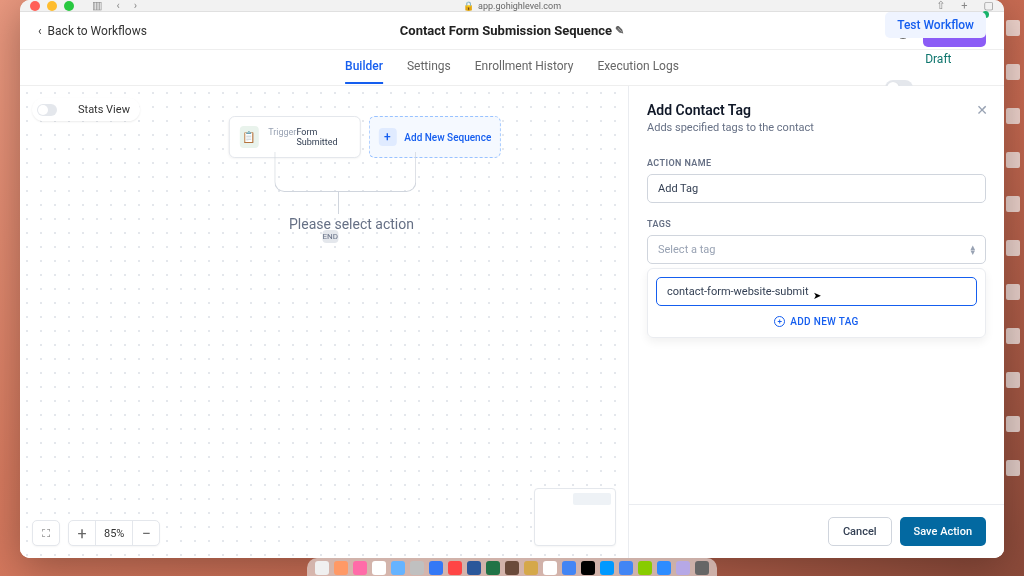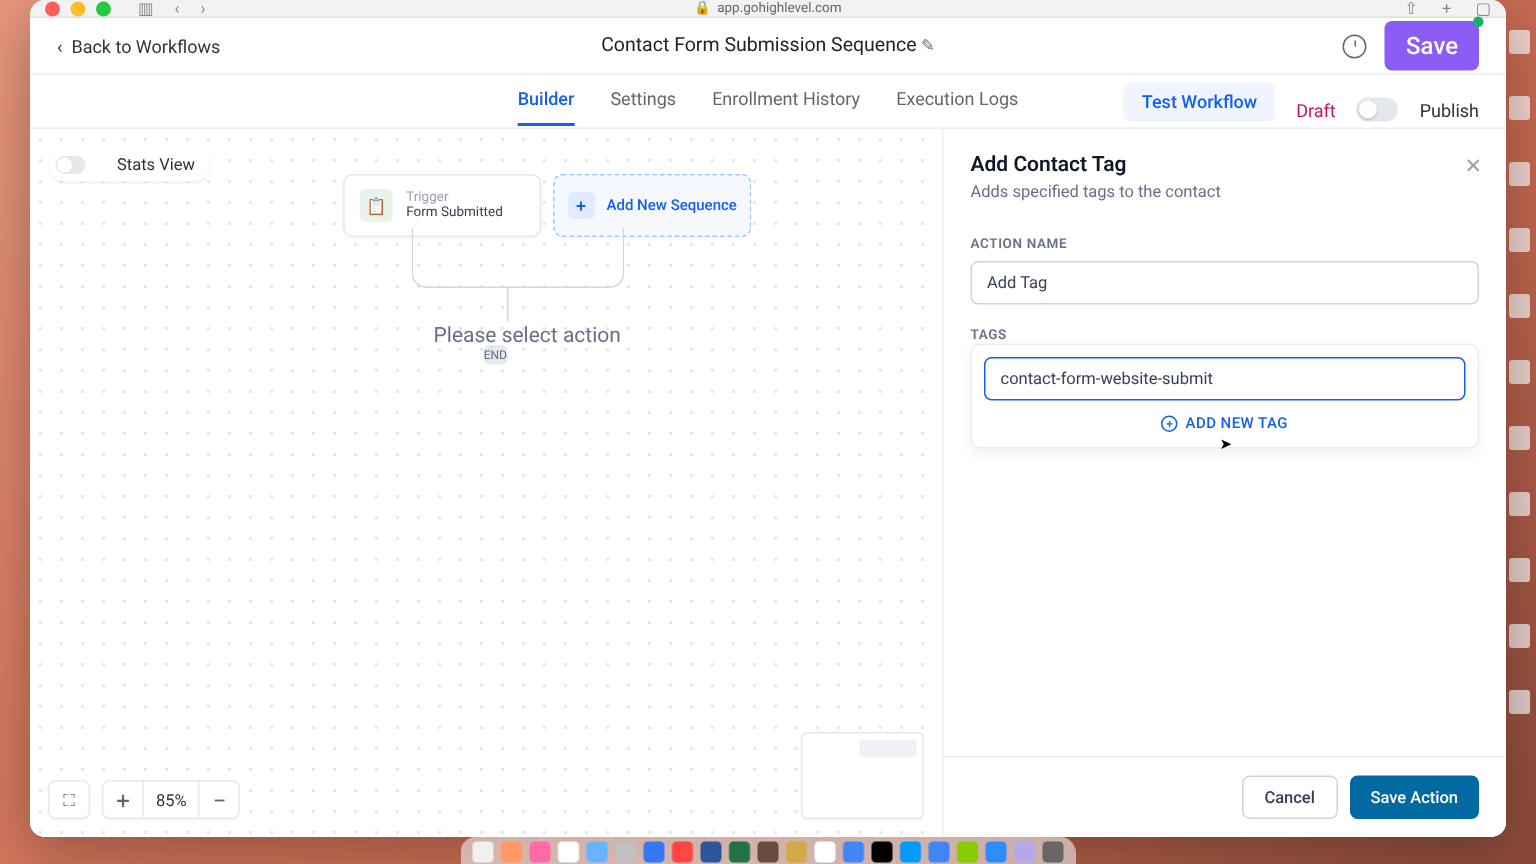--- a/index.html
+++ b/index.html
@@ -21,52 +21,52 @@
     .safari-controls { display: flex; gap: 14px; margin-left: 12px; color: #888; font-size: 11px; }
     .safari-url { position: absolute; left: 50%; transform: translateX(-50%); font-size: 9px; color: #666; display: flex; align-items: center; gap: 4px; }
     .safari-right { position: absolute; right: 10px; display: flex; gap: 16px; color: #888; font-size: 11px; }
     
     
     .app { flex: 1; display: flex; flex-direction: column; background: #fff; }
     
     
     .app-header { height: 38px; display: flex; align-items: center; padding: 0 18px; border-bottom: 1px solid #eee; position: relative; }
     .back-link { display: flex; align-items: center; gap: 6px; color: #333; font-size: 12px; cursor: pointer; }
-    .header-title { position: absolute; left: 50%; transform: translateX(-50%); font-size: 13px; font-weight: 400; color: #222; display: flex; align-items: center; gap: 3px; }
+    .header-title { position: absolute; left: 50%; transform: translateX(-50%); font-size: 13px; font-weight: 700; color: #222; display: flex; align-items: center; gap: 3px; }
     .header-right { margin-left: auto; display: flex; align-items: center; gap: 12px; }
     .clock-icon { width: 16px; height: 16px; border: 1.5px solid #666; border-radius: 50%; position: relative; }
     .clock-icon::after { content:''; position:absolute; top:3px; left:7px; width:1px; height:4px; background:#666; }
     .save-btn { background: #8b5cf6; color: #fff; border: none; padding: 7px 14px; border-radius: 5px; font-size: 16px; font-weight: 500; cursor: pointer; position: relative; }
     .save-badge { position: absolute; top: -3px; right: -3px; width: 7px; height: 7px; background: #17b26a; border-radius: 50%; }
     
     
     .tabs-row { height: 36px; display: flex; align-items: center; padding: 0 18px; border-bottom: 1px solid #eee; position: relative; }
     .tabs-center { position: absolute; left: 50%; transform: translateX(-50%); display: flex; gap: 24px; }
     .tab { font-size: 12px; color: #666; cursor: pointer; padding-bottom: 9px; position: relative; top: 4px; }
     .tab.active { color: #155eef; font-weight: 500; border-bottom: 2px solid #155eef; }
-    .tabs-right { margin-left: auto; display: flex; align-items: flex-end; gap: 14px; }
+    .tabs-right { margin-left: auto; display: flex; align-items: flex-start; gap: 14px; flex-direction: column; }
     .test-workflow { background: #eff4ff; color: #155eef; border: none; padding: 6px 12px; border-radius: 5px; font-size: 12px; font-weight: 500; cursor: pointer; }
-    .draft-label { font-size: 12px; color: #be185d; }
+    .draft-label { font-size: 12px; color: #0f766e; margin-left: 40px; }
     .toggle { width: 28px; height: 16px; background: #e4e7ec; border-radius: 999px; position: relative; cursor: pointer; }
     .toggle::after { content:''; position:absolute; top:2px; left:2px; width:12px; height:12px; background:#fff; border-radius:50%; box-shadow:0 1px 2px rgba(0,0,0,0.2); }
     .publish-label { font-size: 12px; color: #333; }
     
     
     .main-area { flex: 1; display: flex; position: relative; }
     
     
     .canvas { flex: 1; background: #fff; background-image: radial-gradient(#e4e7ec 1px, transparent 1px); background-size: 14px 14px; position: relative; }
     .stats-view { position: absolute; top: 12px; left: 12px; background: #fff; border-radius: 999px; padding: 5px 10px 5px 5px; display: flex; align-items: center; gap: 21px; font-size: 11px; color: #333; box-shadow: 0 1px 2px rgba(0,0,0,0.08); }
     .stats-toggle { width: 20px; height: 12px; background: #e4e7ec; border-radius: 999px; position: relative; }
     .stats-toggle::after { content:''; position:absolute; top:1px; left:1px; width:10px; height:10px; background:#fff; border-radius:50%; }
     
     .trigger-row { position: absolute; top: 30px; left: 50%; transform: translateX(-35%); display: flex; gap: 8px; }
     .trigger-node { width: 132px; background: #fff; border: 1px solid #e4e7ec; border-radius: 6px; padding: 9px 10px; display: flex; align-items: center; gap: 9px; box-shadow: 0 1px 2px rgba(0,0,0,0.04); }
     .trigger-icon { width: 22px; height: 22px; background: #e9f3ec; border-radius: 4px; display: flex; align-items: center; justify-content: center; font-size: 11px; }
-    .trigger-texts { display: flex; flex-direction: column; }
+    .trigger-texts { display: flex; flex-direction: row; }
     .trigger-title { font-size: 9px; color: #98a2b3; }
     .trigger-sub { font-size: 9px; color: #344054; }
     .add-trigger-node { width: 132px; border: 1.5px dashed #99c2ff; background: #f5f9ff; border-radius: 6px; display: flex; align-items: center; justify-content: center; gap: 8px; color: #155eef; font-size: 10px; font-weight: 500; cursor: pointer; }
     .plus-badge { width: 18px; height: 18px; background: #e0ebff; border-radius: 4px; display: flex; align-items: center; justify-content: center; color: #155eef; font-size: 12px; }
     
     .connector-box { position: absolute; top: 66px; left: 50%; transform: translateX(-35%); width: 142px; height: 40px; border: 1px solid #d0d5dd; border-top: none; border-bottom-left-radius: 10px; border-bottom-right-radius: 10px; }
     .vline { position: absolute; top: 106px; left: 50%; transform: translateX(14px); width: 1px; height: 22px; background: #d0d5dd; }
     .select-action { position: absolute; top: 130px; left: 50%; transform: translateX(-28%); font-size: 14px; color: #667085; }
     .end-badge { position: absolute; top: 144px; left: 50%; transform: translateX(-10%); background: #e4e7ec; color: #667085; font-size: 8px; padding: 2px 0; border-radius: 4px; }
     
@@ -235,20 +235,27 @@
           <div class="panel-header">
             <div class="panel-title">Add Contact Tag</div>
             <div class="panel-sub">Adds specified tags to the contact</div>
             <div class="panel-close">✕</div>
           </div>
           <div class="panel-body">
             <div class="field-label">ACTION NAME</div>
             <input class="text-input" value="Add Tag" style="">
             
             <div class="field-label">TAGS</div>
+            <div class="select-input">
+              <span>Select a tag</span>
+              <span class="select-caret">
+                  <span>▴</span>
+                  <span>▾</span>
+                </span>
+            </div>
             
             <div class="tag-dropdown">
               <input class="tag-search" value="contact-form-website-submit" style="">
               <div class="add-new-tag">
                 <span class="plus-circle">+</span>
                 <span>ADD NEW TAG</span>
               </div>
             </div>
           </div>
           <div class="panel-footer">

